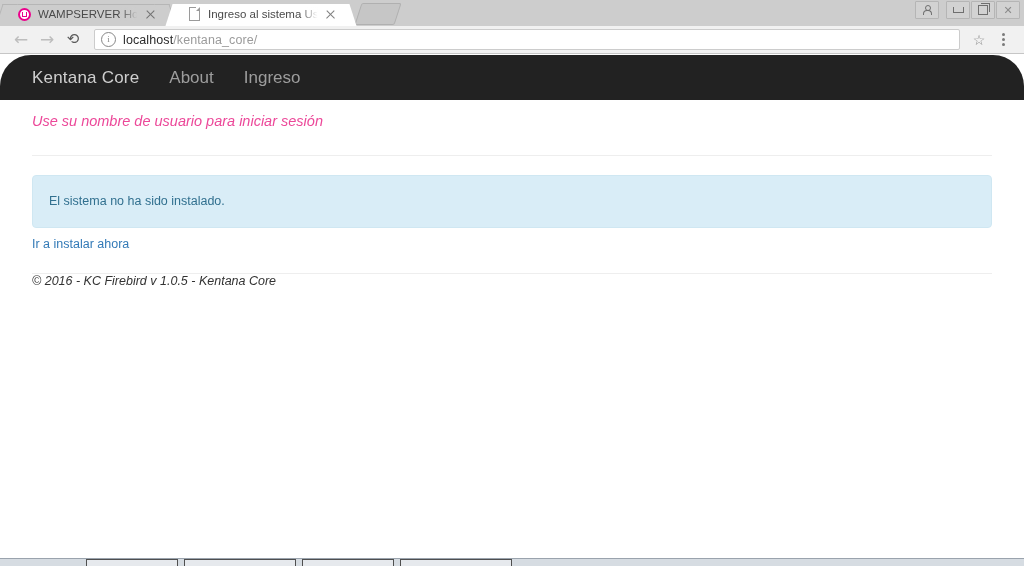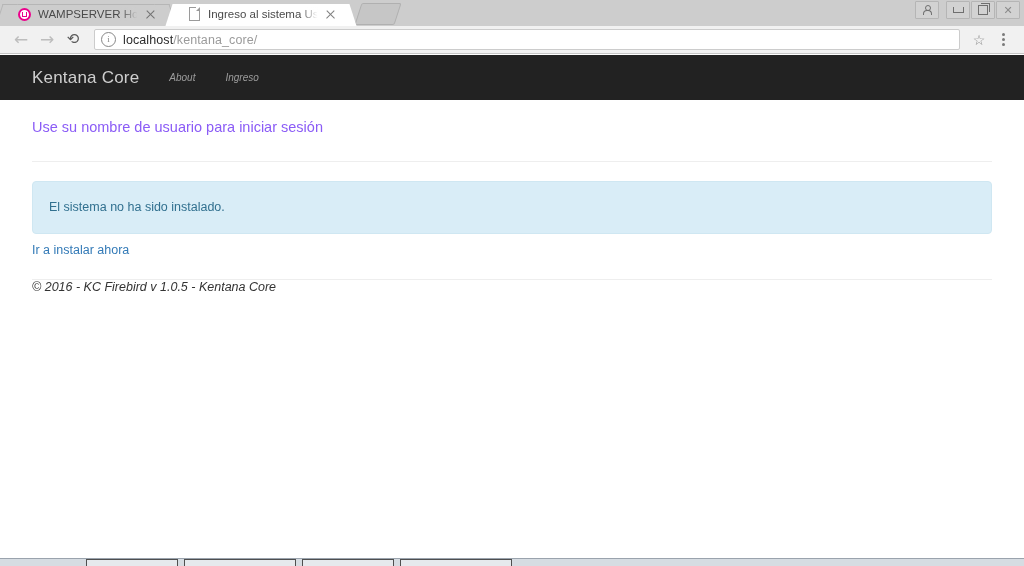--- a/index.html
+++ b/index.html
@@ -320,63 +320,64 @@
 
   
   .viewport {
     position: absolute;
     top: 55px;
     left: 0;
     width: 1024px;
     height: 503px;
     background: #ffffff;
     overflow: hidden;
+    border-radius: 31px;
   }
 
   .site-navbar {
     height: 45px;
     background: #222222;
     display: flex;
     align-items: center;
     padding-left: 32px;
     box-sizing: border-box;
   }
   .brand {
     color: #cfcfcf;
     font-size: 17px;
     letter-spacing: 0.2px;
     margin-right: 30px;
   }
   .nav-link {
     color: #9d9d9d;
-    font-size: 10px;
+    font-size: 17px;
     margin-right: 30px;
     text-decoration: none;
-    font-style: italic;
   }
 
   .container {
     width: 960px;
     margin: 0 auto;
     padding: 0 0;
     box-sizing: border-box;
   }
 
   .page-title {
     font-size: 28px;
     font-weight: normal;
     color: #333333;
     margin: 23px 0 0 0;
     letter-spacing: -0.2px;
   }
   .page-subtitle {
     font-size: 14.5px;
-    color: #8b5cf6;
-    margin: 19px 0 0 0;
+    color: #ec4899;
+    margin: 13px 0 0 0;
     font-weight: normal;
+    font-style: italic;
   }
 
   hr.rule {
     border: none;
     border-top: 1px solid #eeeeee;
     margin: 26px 0 0 0;
   }
 
   .alert-info {
     margin-top: 19px;

